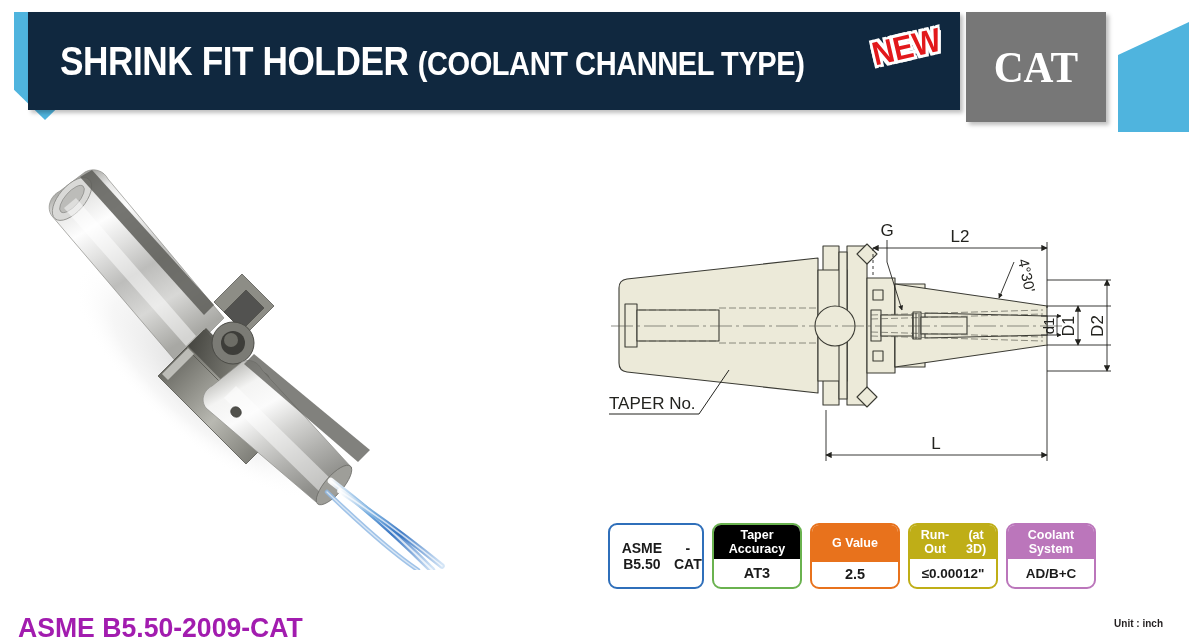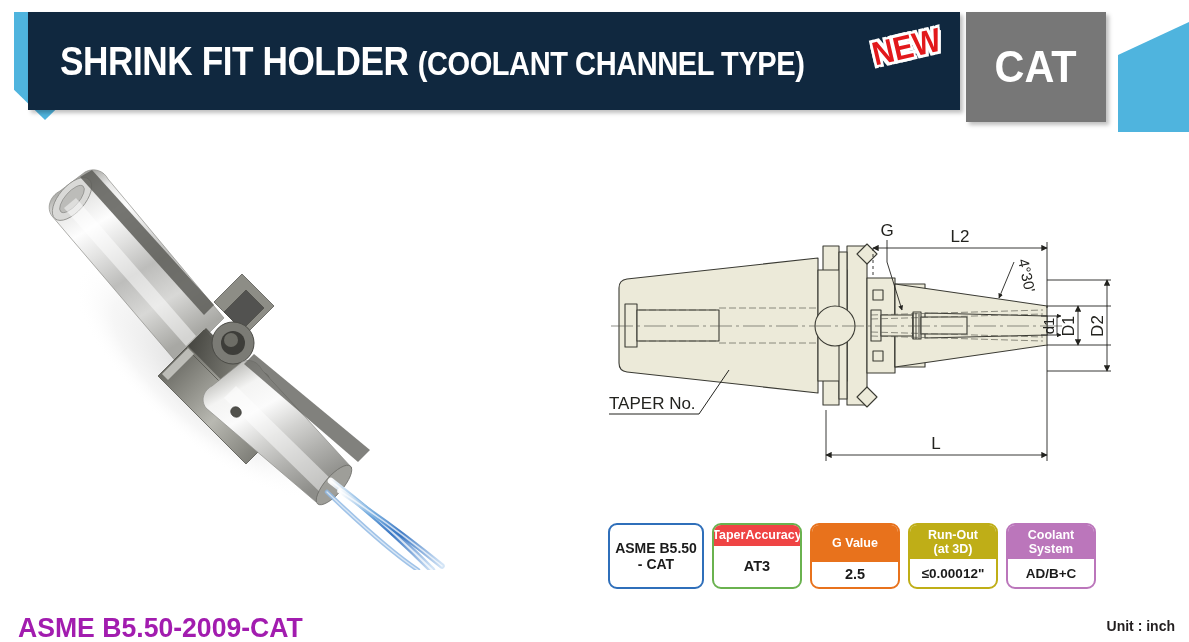--- a/index.html
+++ b/index.html
@@ -47,20 +47,21 @@
       2px 0 0 #fff,-2px 0 0 #fff,0 2px 0 #fff,0 -2px 0 #fff,
       2px 2px 0 #fff,-2px -2px 0 #fff,2px -2px 0 #fff,-2px 2px 0 #fff,
       3px 3px 0 #fff,-3px 3px 0 #fff,3px -3px 0 #fff,-3px -3px 0 #fff;
   }
   .new-badge .ns{display:inline-block;transform:scaleX(.9);}
 
   .cat-box{
     position:absolute;left:966px;top:12px;width:140px;height:110px;
     background:#777777;display:flex;align-items:center;justify-content:center;
     box-shadow:3px 3px 4px rgba(0,0,0,.25);
+    font-family:Liberation Serif, serif;
   }
   .cat-box span{
     color:#ffffff;font-weight:bold;font-size:45px;letter-spacing:0px;
     display:inline-block;transform:scaleX(.92);
   }
 
   
   #photo{position:absolute;left:28px;top:150px;width:420px;height:420px;}
 
   
@@ -98,22 +99,22 @@
   .spec.b-olive{border:2.5px solid #bfae17;}
   .spec.b-purple{border:2.5px solid #bb76bb;}
 
   
   #footer-left{
     position:absolute;left:18px;top:612px;color:#a21caf;
     font-weight:bold;font-size:28px;letter-spacing:0px;
   }
   #footer-left span{display:inline-block;transform:scaleX(.95);transform-origin:left center;}
   #footer-right{
-    position:absolute;right:14px;top:618px;color:#231f20;
-    font-weight:bold;font-size:14px;
+    position:absolute;right:26px;top:618px;color:#231f20;
+    font-weight:bold;font-size:10px;
   }
 </style>
 </head>
 <body>
 
 <div id="header">
   <div class="cyan-left"></div>
   <div class="cyan-right"></div>
 
   <div class="banner">
@@ -354,44 +355,44 @@
       <line x1="14" y1="196" x2="104" y2="196"></line>
       <line x1="104" y1="196" x2="134" y2="152"></line>
     </g>
     <text x="14" y="191" font-size="17" fill="#23231f" font-family="'Liberation Sans',sans-serif">TAPER No.</text>
   </svg>
 </div>
 
 <div id="specs">
 
   <div class="spec plain" style="border-color:#2f6fba;width:96px;">
-    <div class="sp-head" style="flex-direction:column;text-align:center;">
+    <div class="sp-head" style="flex-direction:row;text-align:center;">
       <span>ASME B5.50</span>
       <span>- CAT</span>
     </div>
   </div>
 
   <div class="spec b-green">
-    <div class="sp-head" style="background:#ef4444;flex-direction:row;">
+    <div class="sp-head" style="background:#000000;flex-direction:column;">
       <span>Taper</span>
       <span>Accuracy</span>
     </div>
     <div class="sp-val">AT3</div>
   </div>
 
   <div class="spec b-orange">
     <div class="sp-head" style="background:#e8721c;height:30px;">
       <span>G Value</span>
     </div>
     <div class="sp-val">2.5</div>
   </div>
 
 
   <div class="spec b-olive">
-    <div class="sp-head" style="background:#bfae17;flex-direction:column;">
+    <div class="sp-head" style="background:#bfae17;flex-direction:row;">
       <span>Run-Out</span>
       <span>(at 3D)</span>
     </div>
     <div class="sp-val" style="font-size:13.5px;">≤0.00012"</div>
   </div>
 
   <div class="spec b-purple">
     <div class="sp-head" style="background:#bb76bb;flex-direction:column;">
       <span>Coolant</span>
       <span>System</span>

